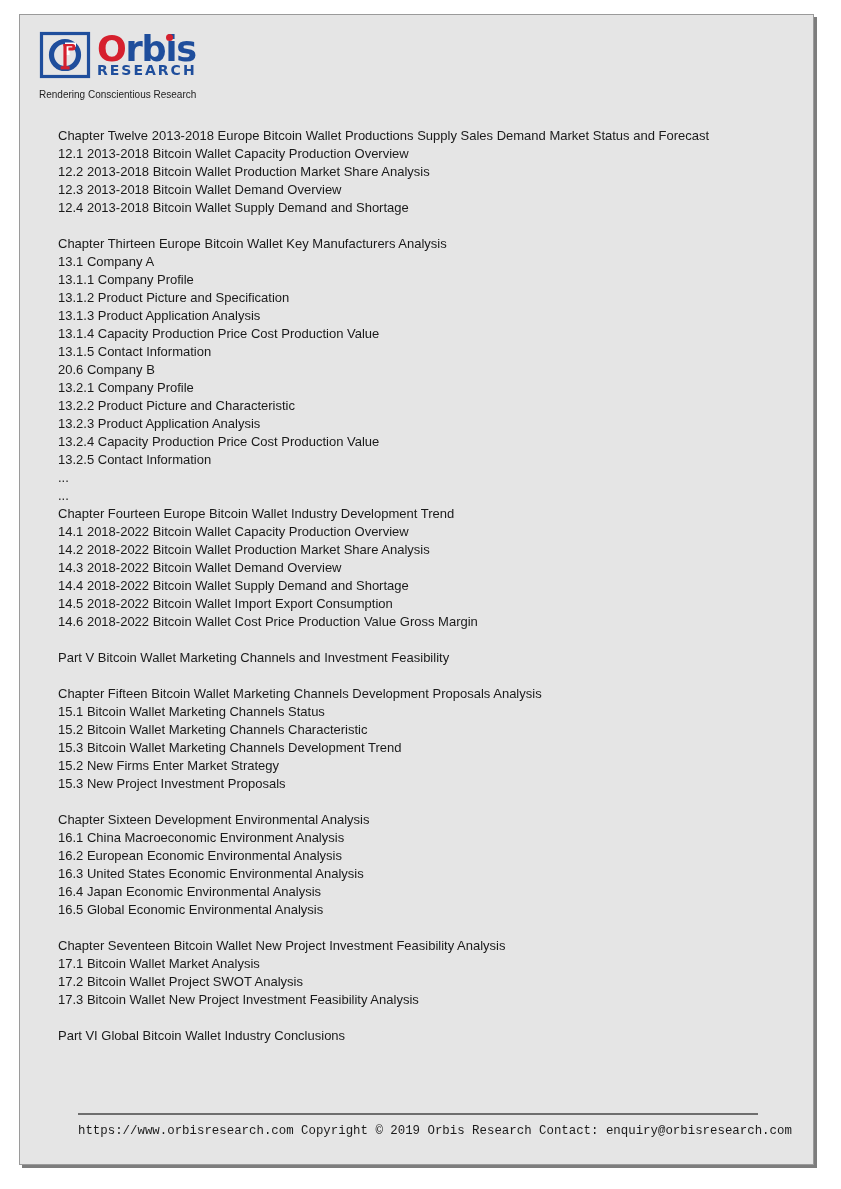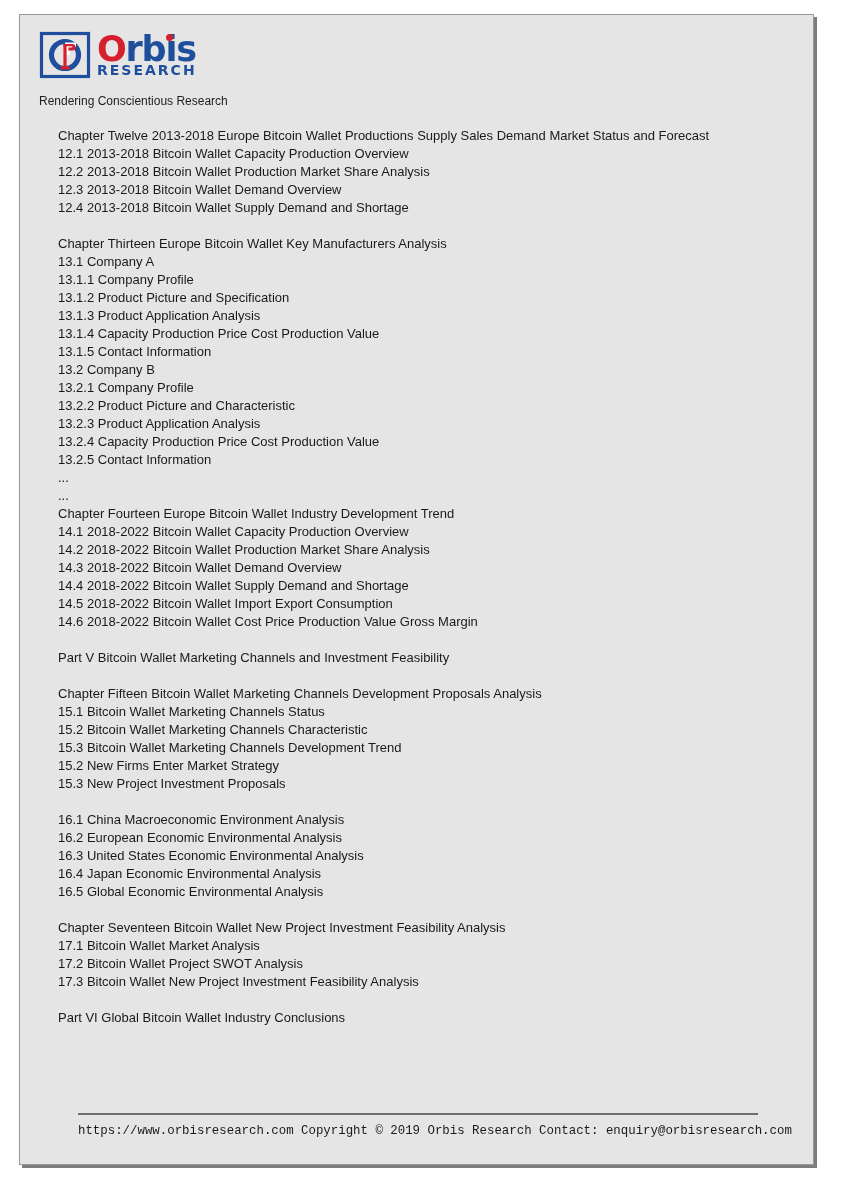--- a/index.html
+++ b/index.html
@@ -86,24 +86,24 @@
     font-size: 14px;
     line-height: 15px;
     letter-spacing: 2.0px;
     color: #1f4e9c;
     text-align: right;
     margin-top: -3px;
     white-space: nowrap;
   }
   .tagline {
     font-family: "Liberation Sans", sans-serif;
-    font-size: 12px;
+    font-size: 10px;
     line-height: 14px;
     color: #1d1d1d;
-    margin-top: 9px;
+    margin-top: 3px;
     white-space: nowrap;
   }
 
   
   .content {
     position: absolute;
     left: 38px;
     top: 112px;
     width: 740px;
   }
@@ -178,21 +178,21 @@
       <div class="toc-line">12.3 2013-2018 Bitcoin Wallet Demand Overview</div>
       <div class="toc-line">12.4 2013-2018 Bitcoin Wallet Supply Demand and Shortage</div>
       <div class="toc-line spacer"></div>
       <div class="toc-line">Chapter Thirteen Europe Bitcoin Wallet Key Manufacturers Analysis</div>
       <div class="toc-line">13.1 Company A</div>
       <div class="toc-line">13.1.1 Company Profile</div>
       <div class="toc-line">13.1.2 Product Picture and Specification</div>
       <div class="toc-line">13.1.3 Product Application Analysis</div>
       <div class="toc-line">13.1.4 Capacity Production Price Cost Production Value</div>
       <div class="toc-line">13.1.5 Contact Information</div>
-      <div class="toc-line">13.2 Company B</div>
+      <div class="toc-line">20.6 Company B</div>
       <div class="toc-line">13.2.1 Company Profile</div>
       <div class="toc-line">13.2.2 Product Picture and Characteristic</div>
       <div class="toc-line">13.2.3 Product Application Analysis</div>
       <div class="toc-line">13.2.4 Capacity Production Price Cost Production Value</div>
       <div class="toc-line">13.2.5 Contact Information</div>
       <div class="toc-line">...</div>
       <div class="toc-line">...</div>
       <div class="toc-line">Chapter Fourteen Europe Bitcoin Wallet Industry Development Trend</div>
       <div class="toc-line">14.1 2018-2022 Bitcoin Wallet Capacity Production Overview</div>
       <div class="toc-line">14.2 2018-2022 Bitcoin Wallet Production Market Share Analysis</div>
@@ -203,20 +203,21 @@
       <div class="toc-line spacer"></div>
       <div class="toc-line">Part V Bitcoin Wallet Marketing Channels and Investment Feasibility</div>
       <div class="toc-line spacer"></div>
       <div class="toc-line">Chapter Fifteen Bitcoin Wallet Marketing Channels Development Proposals Analysis</div>
       <div class="toc-line">15.1 Bitcoin Wallet Marketing Channels Status</div>
       <div class="toc-line">15.2 Bitcoin Wallet Marketing Channels Characteristic</div>
       <div class="toc-line">15.3 Bitcoin Wallet Marketing Channels Development Trend</div>
       <div class="toc-line">15.2 New Firms Enter Market Strategy</div>
       <div class="toc-line">15.3 New Project Investment Proposals</div>
       <div class="toc-line spacer"></div>
+      <div class="toc-line">Chapter Sixteen Development Environmental Analysis</div>
       <div class="toc-line">16.1 China Macroeconomic Environment Analysis</div>
       <div class="toc-line">16.2 European Economic Environmental Analysis</div>
       <div class="toc-line">16.3 United States Economic Environmental Analysis</div>
       <div class="toc-line">16.4 Japan Economic Environmental Analysis</div>
       <div class="toc-line">16.5 Global Economic Environmental Analysis</div>
       <div class="toc-line spacer"></div>
       <div class="toc-line">Chapter Seventeen Bitcoin Wallet New Project Investment Feasibility Analysis</div>
       <div class="toc-line">17.1 Bitcoin Wallet Market Analysis</div>
       <div class="toc-line">17.2 Bitcoin Wallet Project SWOT Analysis</div>
       <div class="toc-line">17.3 Bitcoin Wallet New Project Investment Feasibility Analysis</div>

